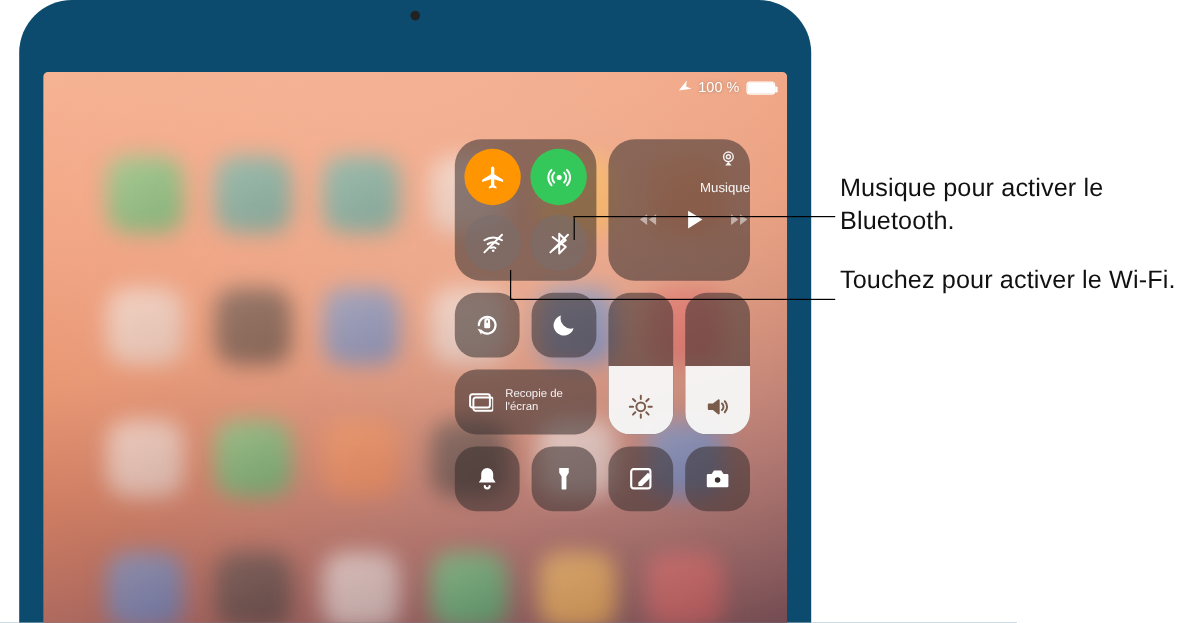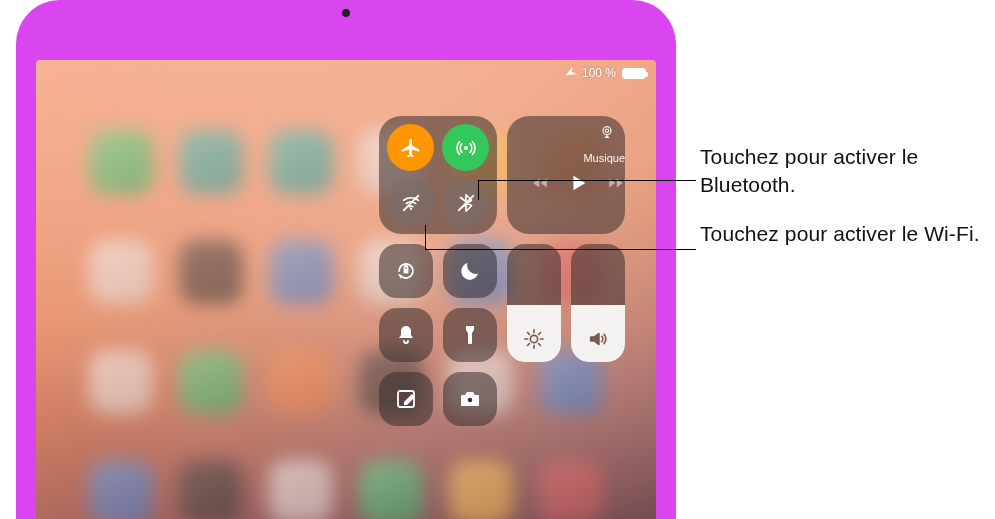--- a/index.html
+++ b/index.html
@@ -11,21 +11,21 @@
     position: relative;
     overflow: hidden;
   }
   
   .ipad {
     position: absolute;
     left: 16px;
     top: 0;
     width: 660px;
     height: 519px;
-    background: #d946ef;
+    background: #0c4a6e;
     border-radius: 44px 44px 0 0;
     padding: 20px;
   }
   .camera {
     position: absolute;
     left: 50%;
     top: 9px;
     width: 8px;
     height: 8px;
     margin-left: -4px;
@@ -278,20 +278,27 @@
         </svg>
       </div>
       <div class="slider">
         <div class="fill" style="height:48%"></div>
         <svg class="sicon dark-stroke" viewBox="0 0 24 24">
           <path class="dark-stroke" d="M4 10v4h4l5 4V6l-5 4H4z" fill="#7a5a4a" stroke="none"></path>
           <path d="M16 9a4 4 0 0 1 0 6M18.5 7a7 7 0 0 1 0 10"></path>
         </svg>
       </div>
 
+      <div class="module mirror">
+        <svg viewBox="0 0 24 24">
+          <rect x="3" y="5" width="18" height="12" rx="2"></rect>
+          <rect x="6" y="8" width="18" height="12" rx="2"></rect>
+        </svg>
+        <span>Recopie de l'écran</span>
+      </div>
 
       <div class="module tile">
         <svg class="filled" viewBox="0 0 24 24">
           <path d="M12 3a5 5 0 0 0-5 5v4l-2 3h14l-2-3V8a5 5 0 0 0-5-5z"></path>
           <path d="M10 18a2 2 0 0 0 4 0" fill="none" stroke="#fff"></path>
         </svg>
       </div>
       <div class="module tile">
         <svg viewBox="0 0 24 24">
           <path class="filled" d="M8 3h8v4l-2 3v10a1 1 0 0 1-1 1h-2a1 1 0 0 1-1-1V10L8 7V3z"></path>
@@ -315,15 +322,15 @@
 
   </div>
 </div>
 
 <div class="vlead v1"></div>
 <div class="lead l1"></div>
 <div class="vlead v2"></div>
 <div class="lead l2a"></div>
 
 <div class="callouts">
-  <div class="callout c1">Touchez pour activer le Bluetooth.</div>
+  <div class="callout c1">Musique pour activer le Bluetooth.</div>
   <div class="callout c2">Touchez pour activer le Wi-Fi.</div>
 </div>
 
 </body></html>

